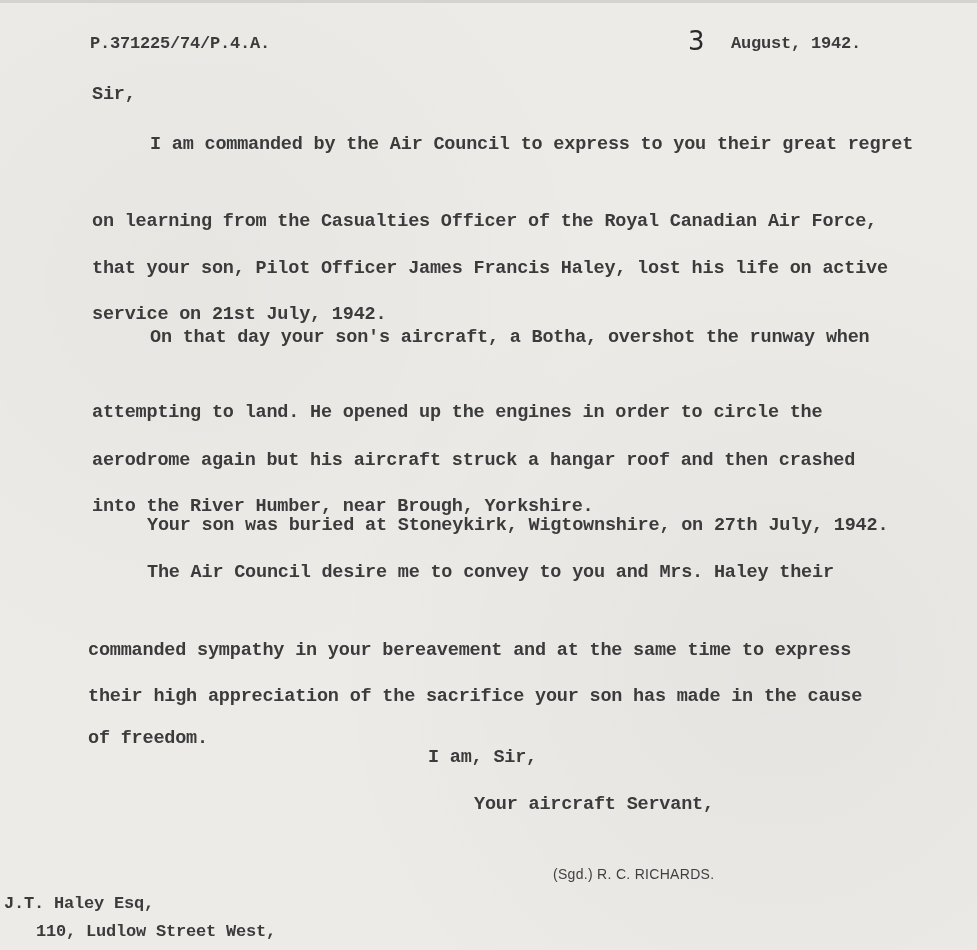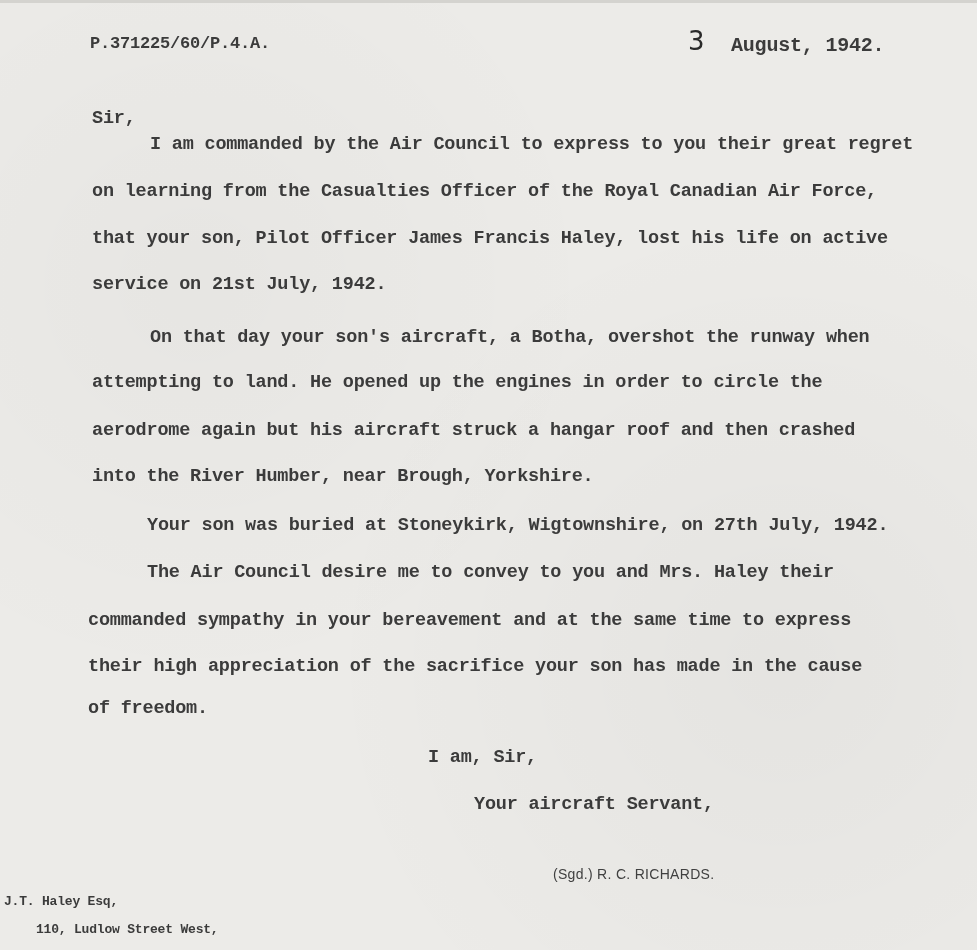--- a/index.html
+++ b/index.html
@@ -14,38 +14,38 @@
     position: relative;
   }
   .topline { position:absolute; left:0; top:0; width:977px; height:3px; background:#d4d3cf; }
   .t {
     position: absolute; white-space: nowrap;
     font-size: 18.5px; font-weight: bold; letter-spacing: -0.2px;
     color: #3b3b3b;
   }
   .ref { left: 90px; top: 34px; font-size: 17px; }
   .date-hand { left: 688px; top: 26px; font-family: "DejaVu Sans", sans-serif; font-weight: normal; font-size: 26px; color:#2a2a2a; }
-  .date { left: 731px; top: 34px; font-size: 20px; }
-  .salutation { left: 92px; top: 84px; margin-top: 24px; }
-  .line { left: 92px; }
+  .date { left: 731px; top: 34px; font-size: 17px; }
+  .salutation { left: 92px; top: 84px; }
+  .line { left: 92px; margin-top: 30px; }
   .indent { left: 150px; }
   .sig {
     position: absolute; left: 553px; top: 866px;
     font-family: "Liberation Sans", sans-serif; font-size: 14px;
     color: #404040; letter-spacing: 0.3px; white-space: nowrap;
   }
-  .addr { font-size: 13px; }
+  .addr { font-size: 17px; }
 </style>
 </head>
 <body>
 
 <div class="topline"></div>
 
 <div>
-  <div class="t ref">P.371225/60/P.4.A.</div>
+  <div class="t ref">P.371225/74/P.4.A.</div>
   <div class="t date-hand">3</div>
   <div class="t date">August, 1942.</div>
 
   <div class="t salutation">Sir,</div>
 
   <div class="t indent" style="top:134px">I am commanded by the Air Council to express to you their great regret</div>
   <div class="t line" style="top:181px">on learning from the Casualties Officer of the Royal Canadian Air Force,</div>
   <div class="t line" style="top:228px">that your son, Pilot Officer James Francis Haley, lost his life on active</div>
   <div class="t line" style="top:274px">service on 21st July, 1942.</div>
 

